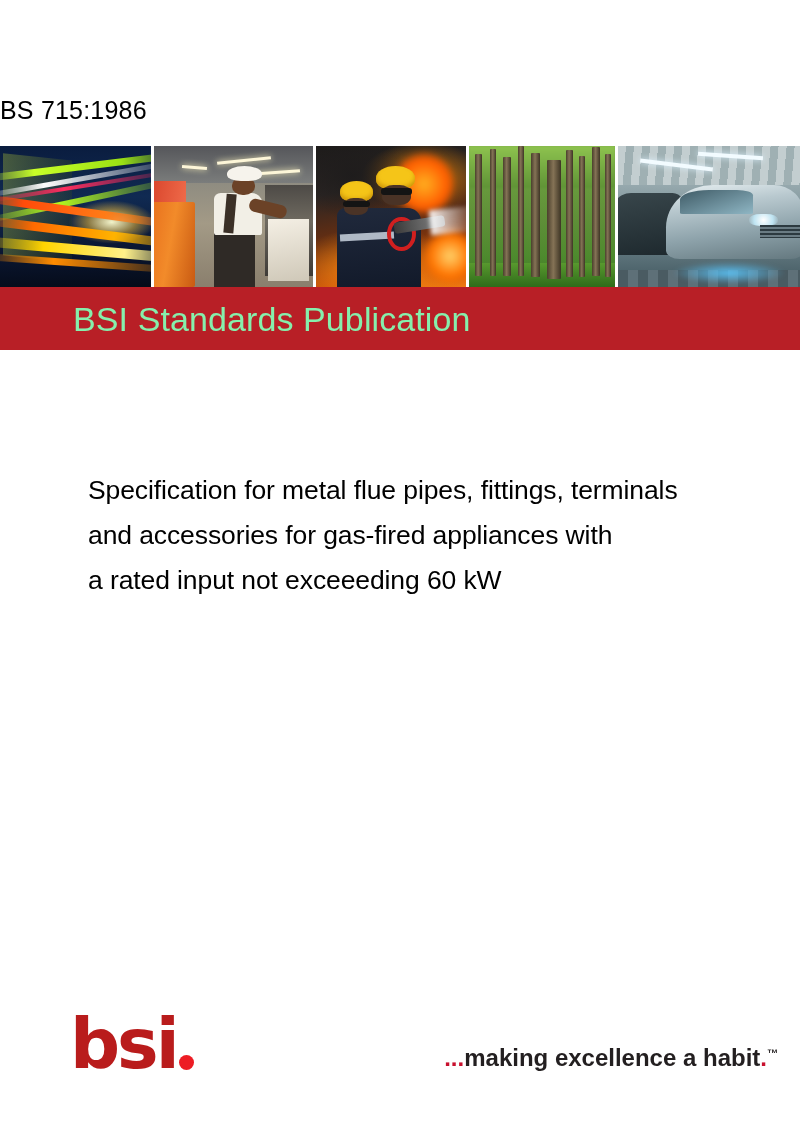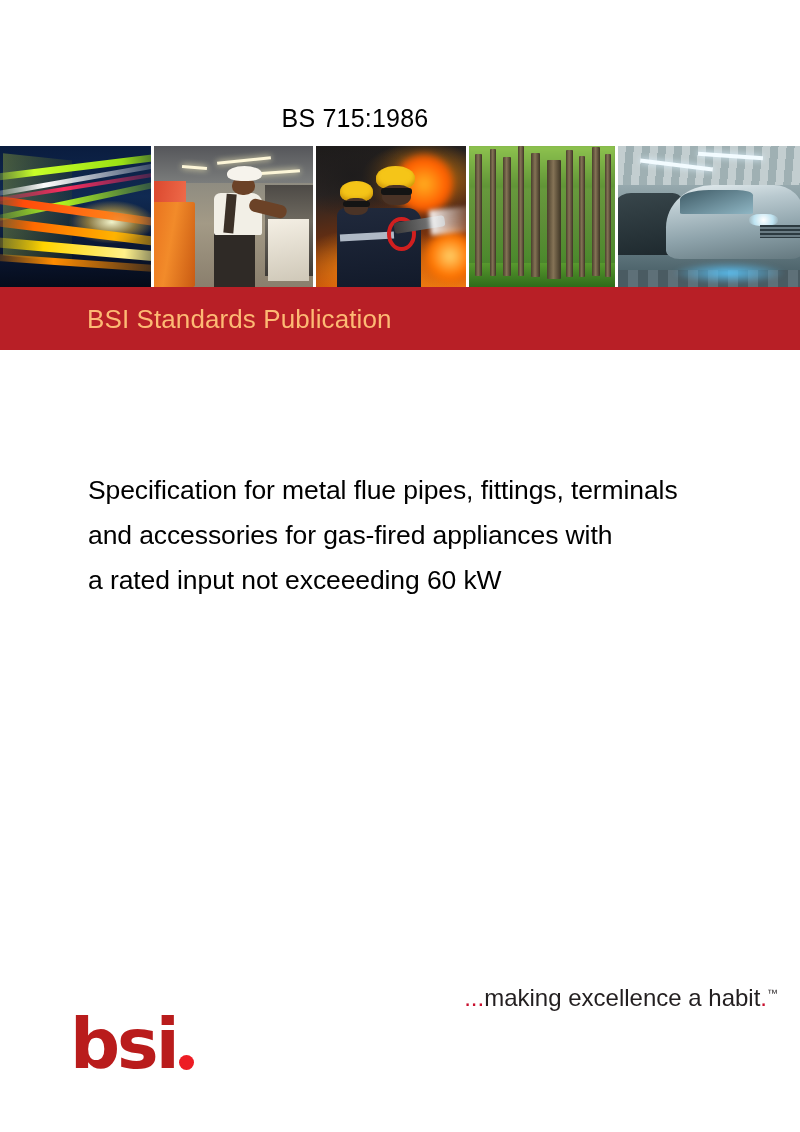--- a/index.html
+++ b/index.html
@@ -12,24 +12,24 @@
     height: 1132px;
     position: relative;
     overflow: hidden;
     font-family: "Liberation Sans", sans-serif;
     color: #000000;
   }
 
   
   .doc-number {
     position: absolute;
-    top: 104px;
+    top: 96px;
     left: 0;
     width: 710px;
-    text-align: center;
+    text-align: left;
     font-size: 25px;
     letter-spacing: 0.2px;
     color: #000;
     white-space: nowrap;
   }
 
   
   .photo-strip {
     position: absolute;
     top: 146px;
@@ -193,25 +193,25 @@
   .banner {
     position: absolute;
     top: 287px;
     left: 0;
     width: 800px;
     height: 63px;
     background: #b81f26;
   }
   .banner-title {
     position: absolute;
-    left: 87px;
+    left: 73px;
     top: 50%;
     transform: translateY(-50%);
-    color: #fdba74;
-    font-size: 26px;
+    color: #86efac;
+    font-size: 34px;
     font-weight: 300;
     letter-spacing: 0.1px;
     white-space: nowrap;
   }
 
   
   .title-block {
     position: absolute;
     left: 88px;
     top: 468px;
@@ -246,25 +246,25 @@
     width: 15px;
     height: 15px;
     border-radius: 50%;
     background: #ed1c24;
     margin-left: 2px;
     margin-bottom: 6px;
   }
   .tagline {
     position: absolute;
     right: 22px;
-    top: 984px;
+    top: 1044px;
     font-size: 24px;
     color: #231f20;
     white-space: nowrap;
-    font-weight: 400;
+    font-weight: 700;
   }
   .tagline .dots { color: #c8102e; }
   .tagline .stop { color: #c8102e; }
   .tagline .tm {
     font-size: 11px;
     vertical-align: super;
     color: #231f20;
   }
 </style>
 </head>

